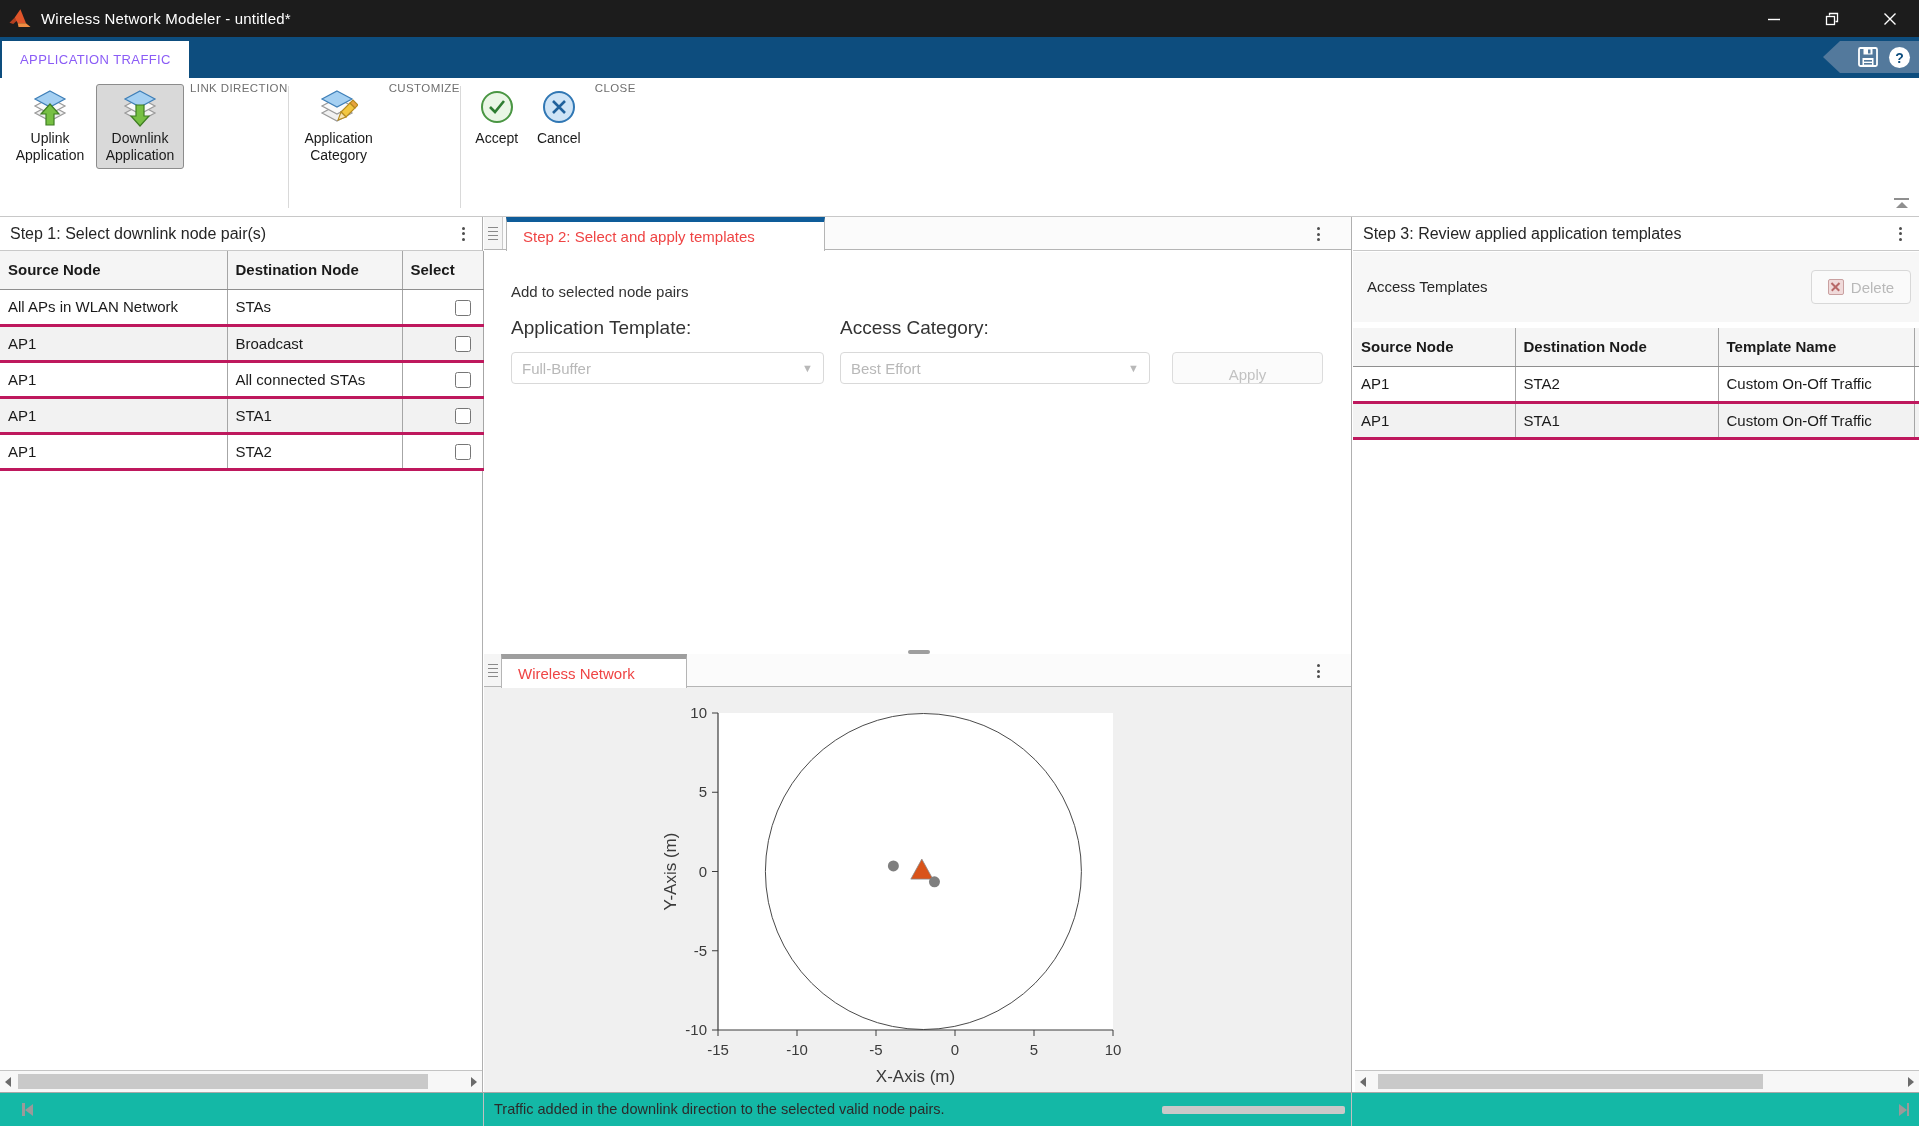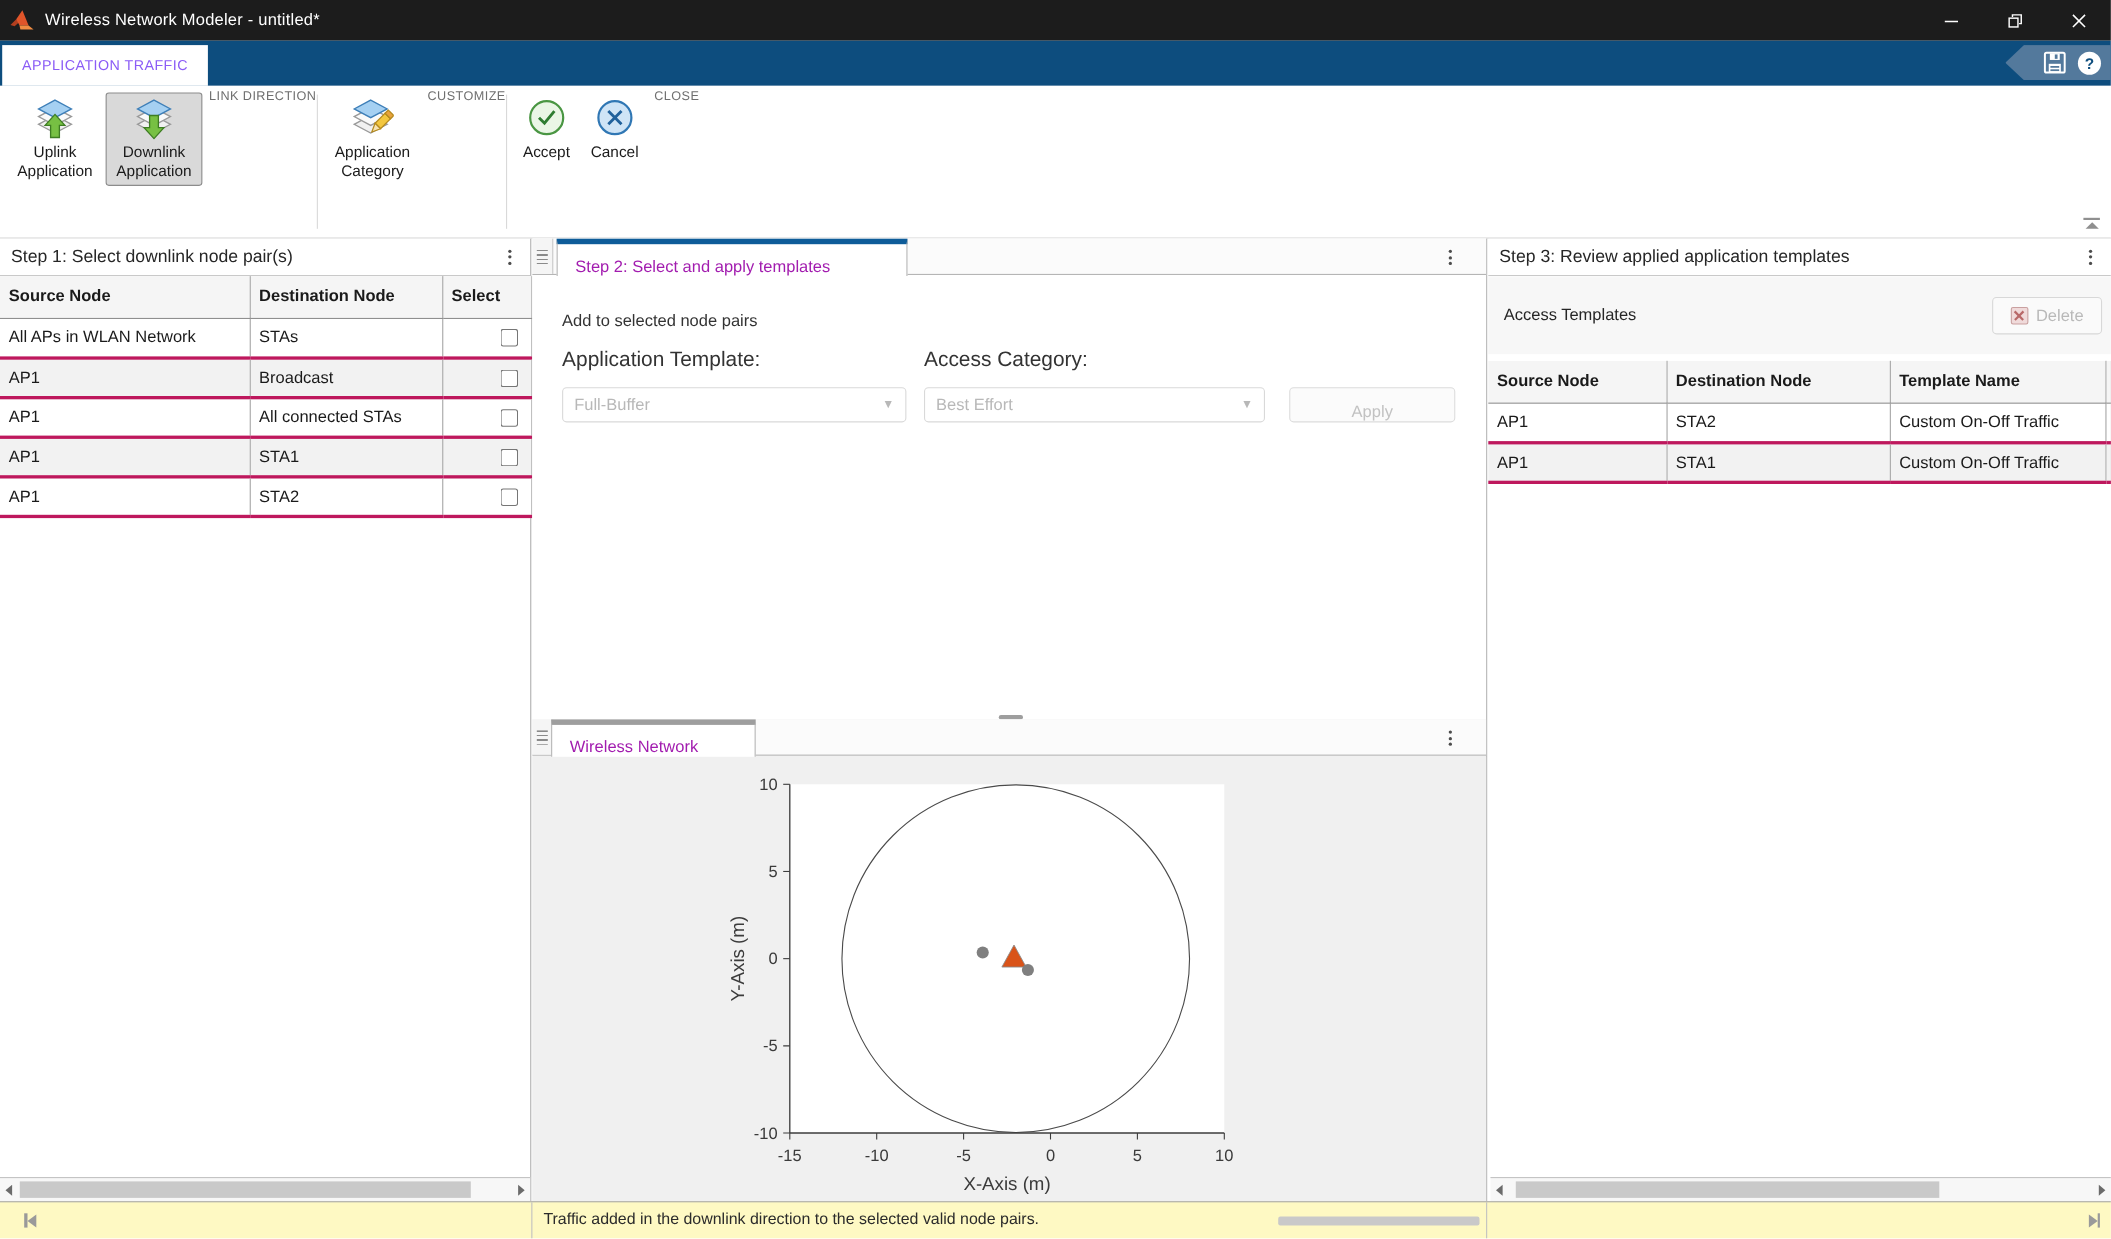--- a/index.html
+++ b/index.html
@@ -54,21 +54,21 @@
   table.grid tr.alt td { background:#f2f2f2; }
   table.grid td.chk { text-align:right; padding-right:12px; }
   table.grid input[type="checkbox"] { width:16px; height:16px; vertical-align:middle; }
   #step1-table { width:483px; }
   #step3-table { width:566px; }
 
   
   .tabstrip { position:relative; height:33px; background:#fbfbfb; border-bottom:1px solid #b5b5b5; }
   .drag-handle { position:absolute; left:0; top:0; width:19px; height:32px; background:#f5f5f5; border-right:1px solid #c9c9c9; display:flex; align-items:center; justify-content:center; }
   .drag-handle i { width:10px; height:13px; background:repeating-linear-gradient(to bottom,#8a8a8a 0 1.5px,transparent 1.5px 4px); }
-  .tab { position:absolute; top:0; height:34px; background:#fff; border:1px solid #b5b5b5; border-bottom:none; z-index:2; display:flex; align-items:flex-end; padding:0 16px; font-size:15px; color:#a21caf; border-top:5px solid var(--active-tab-accent,#0e5c99); }
+  .tab { position:absolute; top:0; height:34px; background:#fff; border:1px solid #b5b5b5; border-bottom:none; z-index:2; display:flex; align-items:center; padding:0 16px; font-size:15px; color:#ef4444; border-top:5px solid var(--active-tab-accent,#0e5c99); }
   .tab.inactive-accent { border-top-color:var(--inactive-tab-accent,#9e9e9e); }
   .tabstrip .kebab { position:absolute; right:24px; top:6px; }
   .s2-upper { position:absolute; left:0; top:0; width:100%; height:433px; background:#fff; }
   .s2-msg { position:absolute; left:27px; top:66px; font-size:15px; color:#333; }
   .s2-label { position:absolute; top:100px; font-size:19px; color:#333; }
   .dd { position:absolute; top:135px; height:32px; border:1px solid #d9d9d9; border-radius:4px; background:#fff; color:#b8b8b8; font-size:15px; display:flex; align-items:center; padding:0 10px; }
   .dd .arrow { margin-left:auto; font-size:11px; color:#b8b8b8; }
   .btn-disabled { position:absolute; top:135px; height:32px; border:1px solid #dcdcdc; border-radius:4px; background:#fbfbfb; color:#c2c2c2; font-size:15px; display:flex; align-items:center; justify-content:center; }
   .splitter { position:absolute; left:0; top:433px; width:100%; height:4px; background:#fff; }
   .splitter .grip { position:absolute; left:424px; top:0; width:22px; height:4px; background:#9e9e9e; border-radius:2px; }
@@ -90,21 +90,21 @@
 
   
   .hscroll { position:absolute; bottom:0; height:22px; background:#f7f7f7; border-top:1px solid #c4c4c4; }
   .hs-arrow { position:absolute; top:0; width:16px; height:21px; display:flex; align-items:center; justify-content:center; }
   .hs-arrow.left { left:0; } .hs-arrow.right { right:0; }
   .tri-l { width:0; height:0; border-top:5px solid transparent; border-bottom:5px solid transparent; border-right:6px solid #6b6b6b; }
   .tri-r { width:0; height:0; border-top:5px solid transparent; border-bottom:5px solid transparent; border-left:6px solid #6b6b6b; }
   .hs-thumb { position:absolute; top:3px; height:15px; background:#c9c9c9; }
 
   
-  .statusbar { position:absolute; left:0; top:1092px; right:0; height:34px; background:#fef9c3; border-top:1px solid #a8a8a8; }
+  .statusbar { position:absolute; left:0; top:1092px; right:0; height:34px; background:#14b8a6; border-top:1px solid #a8a8a8; }
   .sb-seg { position:absolute; top:0; bottom:0; }
   .sb-seg.b { border-left:1px solid #c0c0c0; }
   .sb-msg { position:absolute; left:10px; top:8px; font-size:14.5px; color:#2b2b2b; white-space:nowrap; }
   .sb-progress { position:absolute; left:678px; top:13px; width:183px; height:8px; background:#c9c9c9; border-radius:2px; }
   .skip-icon { position:absolute; top:10px; display:flex; align-items:center; }
   .skip-icon .bar { width:2.5px; height:13px; background:#9a9a9a; }
   .skip-icon .tl { width:0; height:0; border-top:6.5px solid transparent; border-bottom:6.5px solid transparent; border-right:8px solid #9a9a9a; }
   .skip-icon .tr { width:0; height:0; border-top:6.5px solid transparent; border-bottom:6.5px solid transparent; border-left:8px solid #9a9a9a; }
 </style>
 </head>

